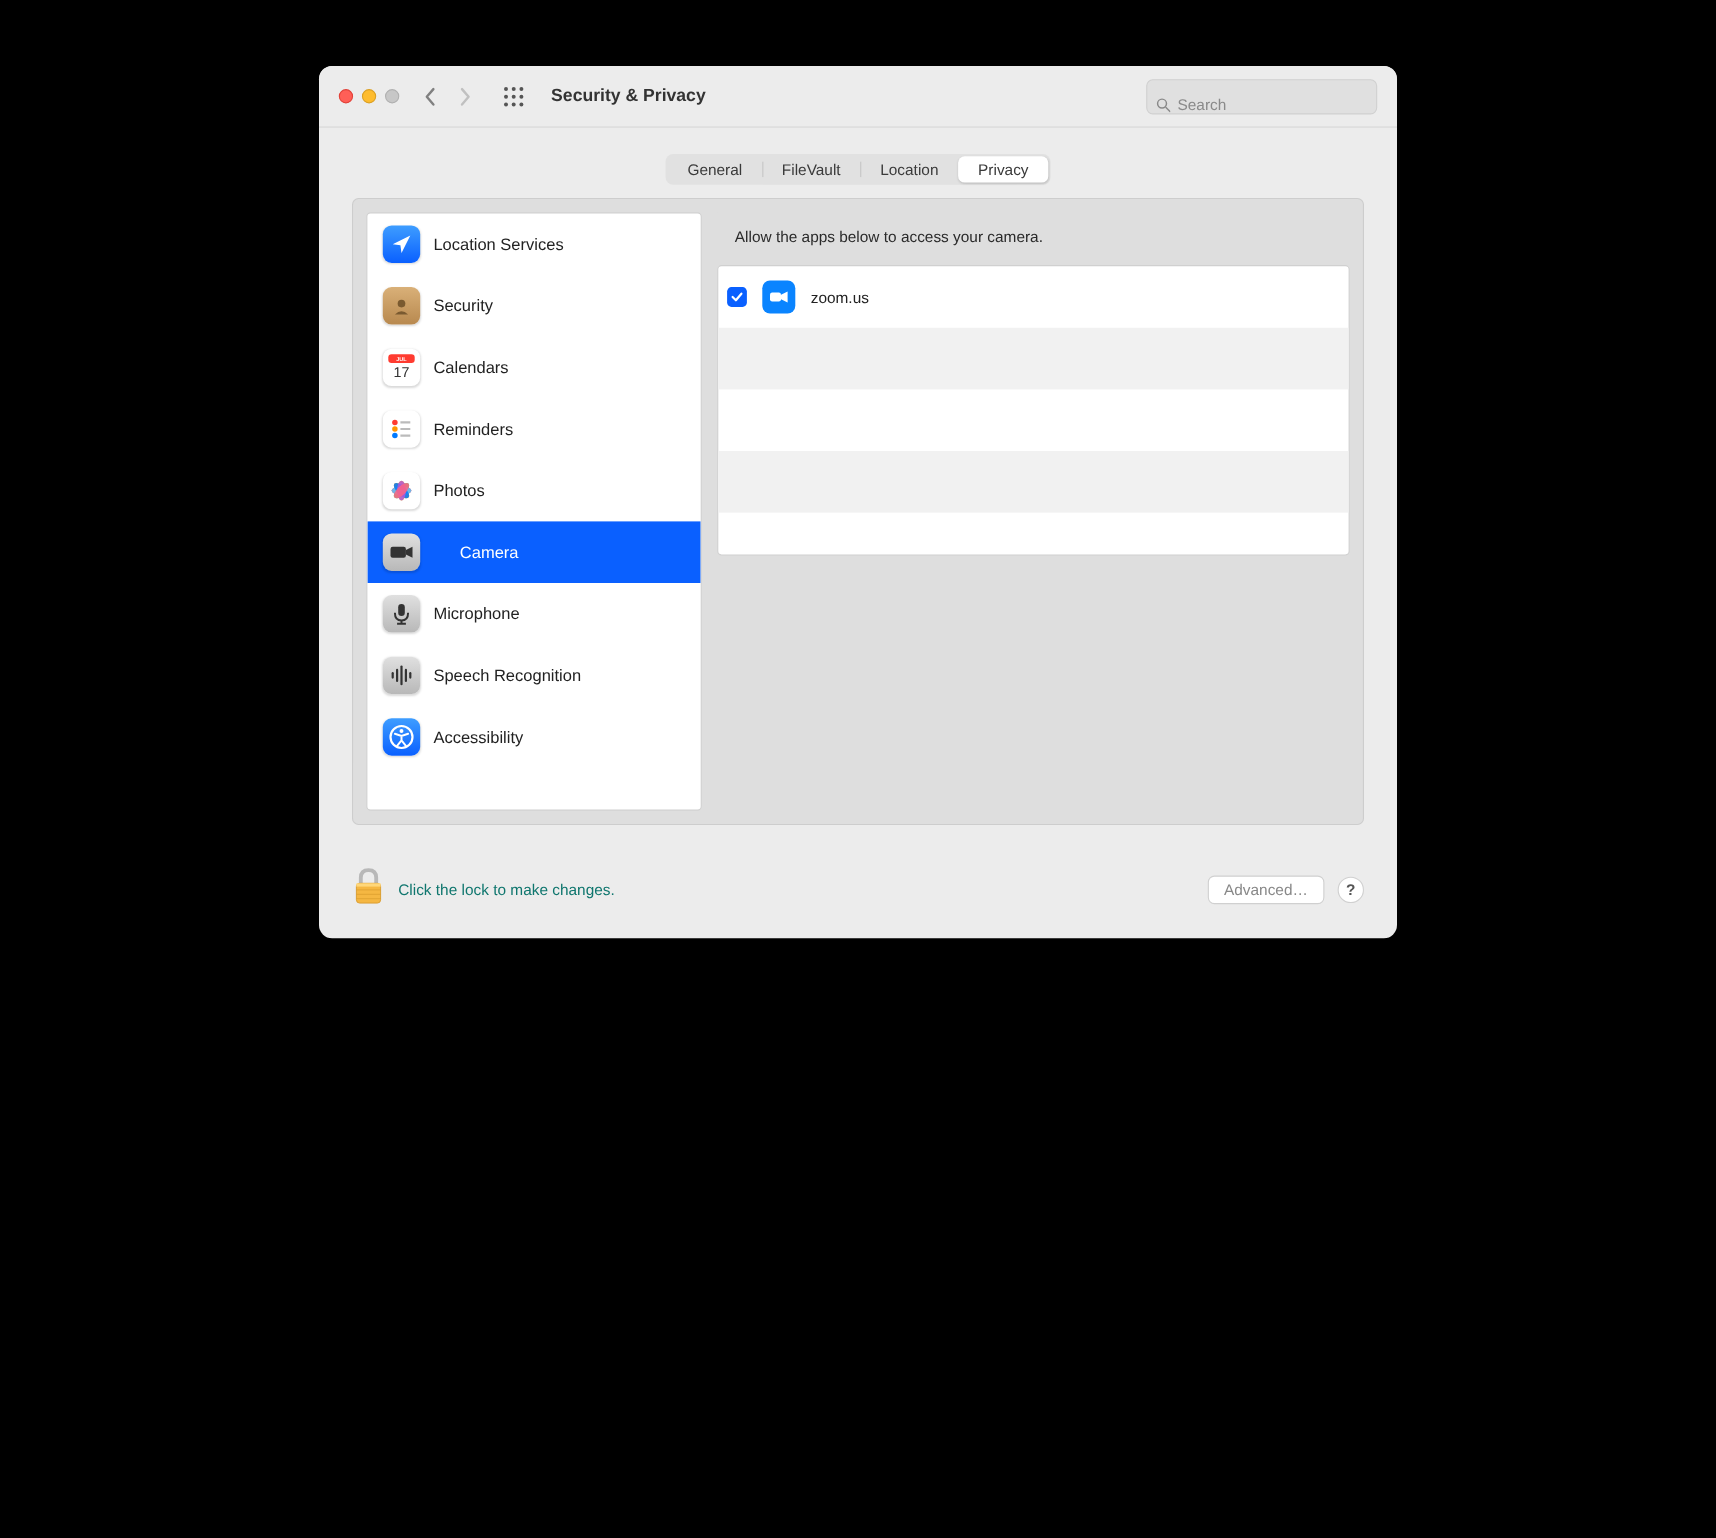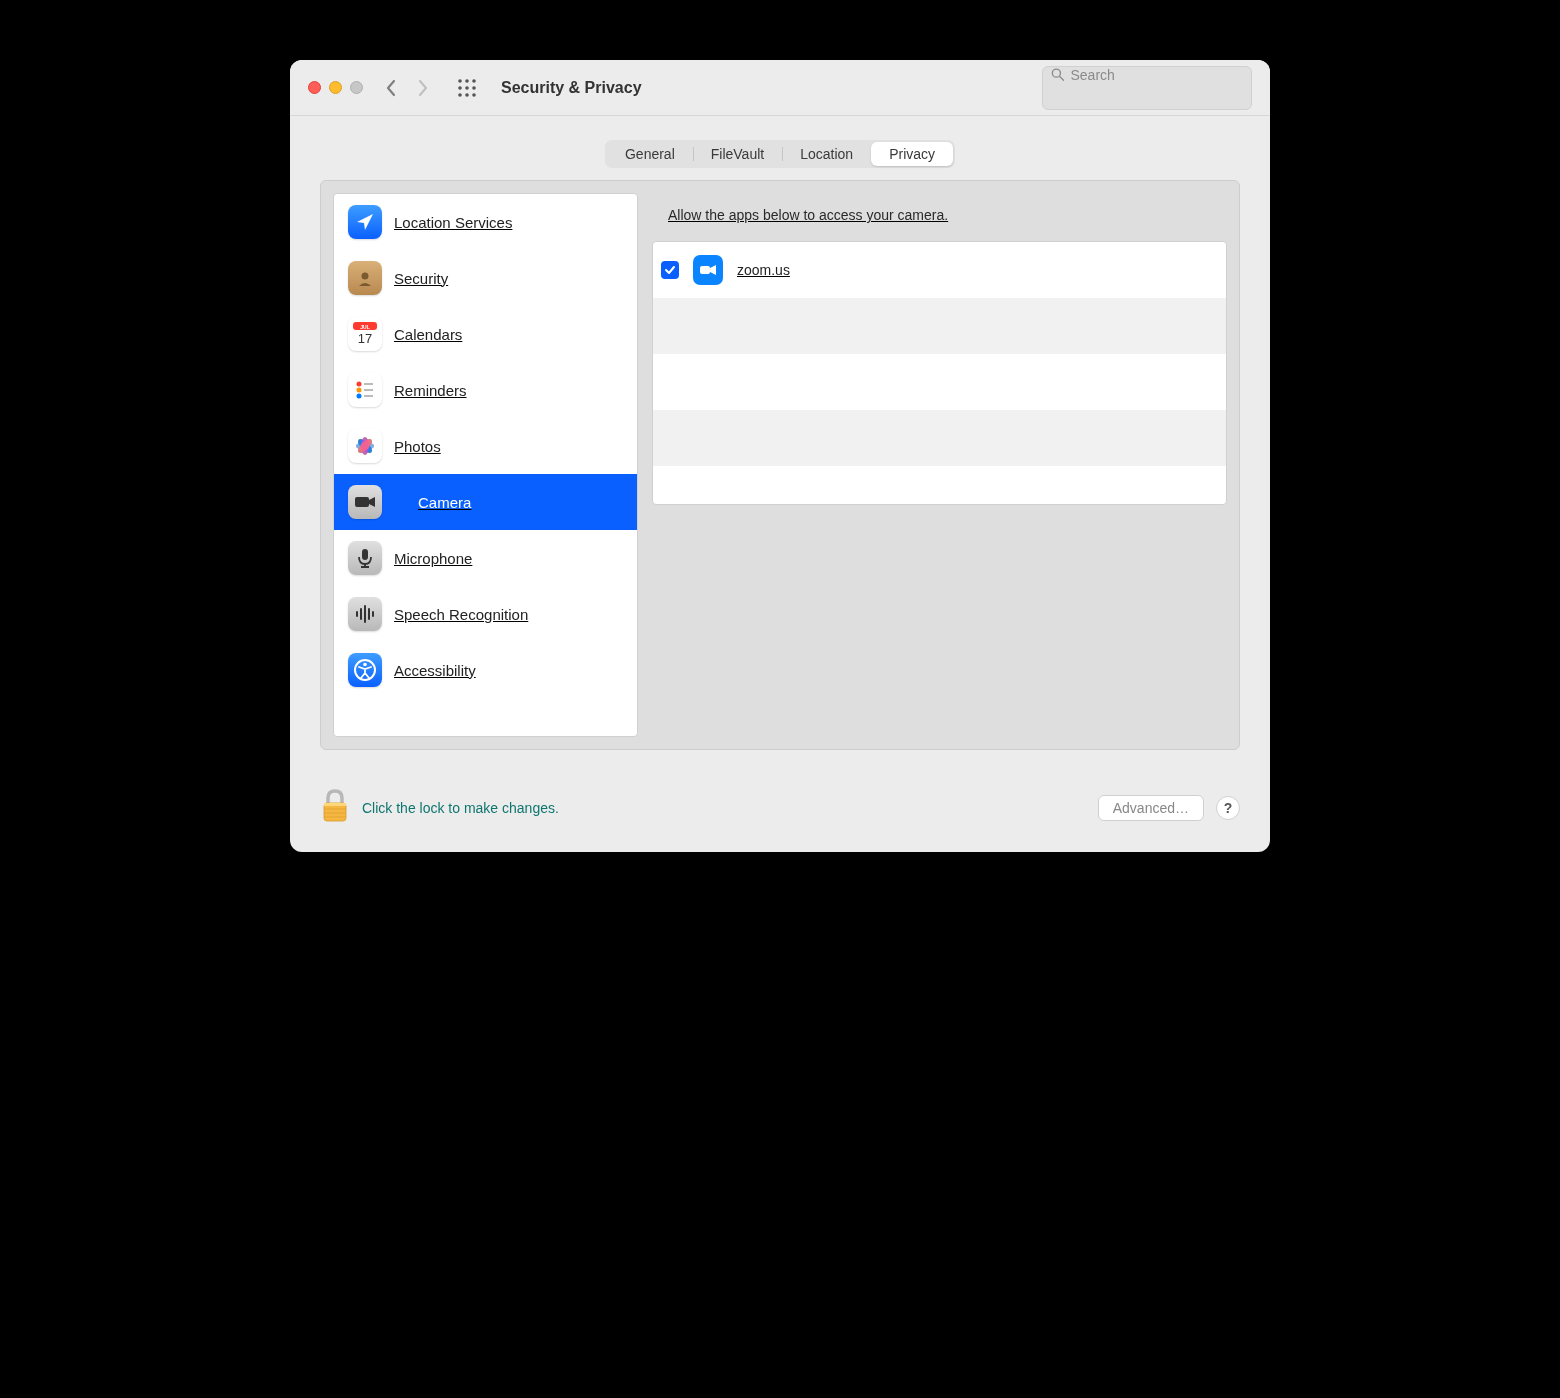--- a/index.html
+++ b/index.html
@@ -33,25 +33,25 @@
     .tl { width: 13px; height: 13px; border-radius: 50%; }
     .tl.red { background: #ff5f57; border: 0.5px solid #e24138; }
     .tl.yellow { background: #febc2e; border: 0.5px solid #dba023; }
     .tl.green { background: #c7c7c7; border: 0.5px solid #b0b0b0; }
     .nav-btns { display: flex; gap: 20px; color: #707070; }
     .nav-btn { cursor: default; display: flex; align-items: center; }
     .grid-icon { margin: 0 12px 0 18px; display: flex; align-items: center; }
     .title { font-size: 16px; font-weight: 600; color: #333; margin-left: 2px; }
     .spacer { flex: 1; }
     .search {
-      width: 210px; height: 44px;
+      width: 210px; height: 32px;
       background: #e0e0e0;
       border: 1px solid #d0d0d0;
       border-radius: 6px;
-      display: flex; align-items: flex-start;
+      display: flex; align-items: flex-end;
       padding: 0 8px;
       color: #8a8a8a;
       font-size: 14px;
     }
     .search svg { margin-right: 6px; }
     .tabs-wrap { display: flex; justify-content: center; padding: 24px 0 12px; }
     .tabs {
       display: flex;
       background: #e1e1e1;
       border-radius: 7px;
@@ -68,21 +68,20 @@
     .tab.active {
       background: #fff;
       box-shadow: 0 1px 2px rgba(0,0,0,0.15);
     }
     .tab .sep {
       position: absolute; right: -1px; top: 5px; bottom: 5px;
       width: 1px; background: #c5c5c5;
     }
     .content-area {
       padding: 0 30px 20px;
-      text-decoration: underline;
     }
     .panels {
       display: flex;
       gap: 14px;
       background: #dedede;
       border: 1px solid #cdcdcd;
       border-radius: 6px;
       padding: 12px;
       height: 570px;
     }

